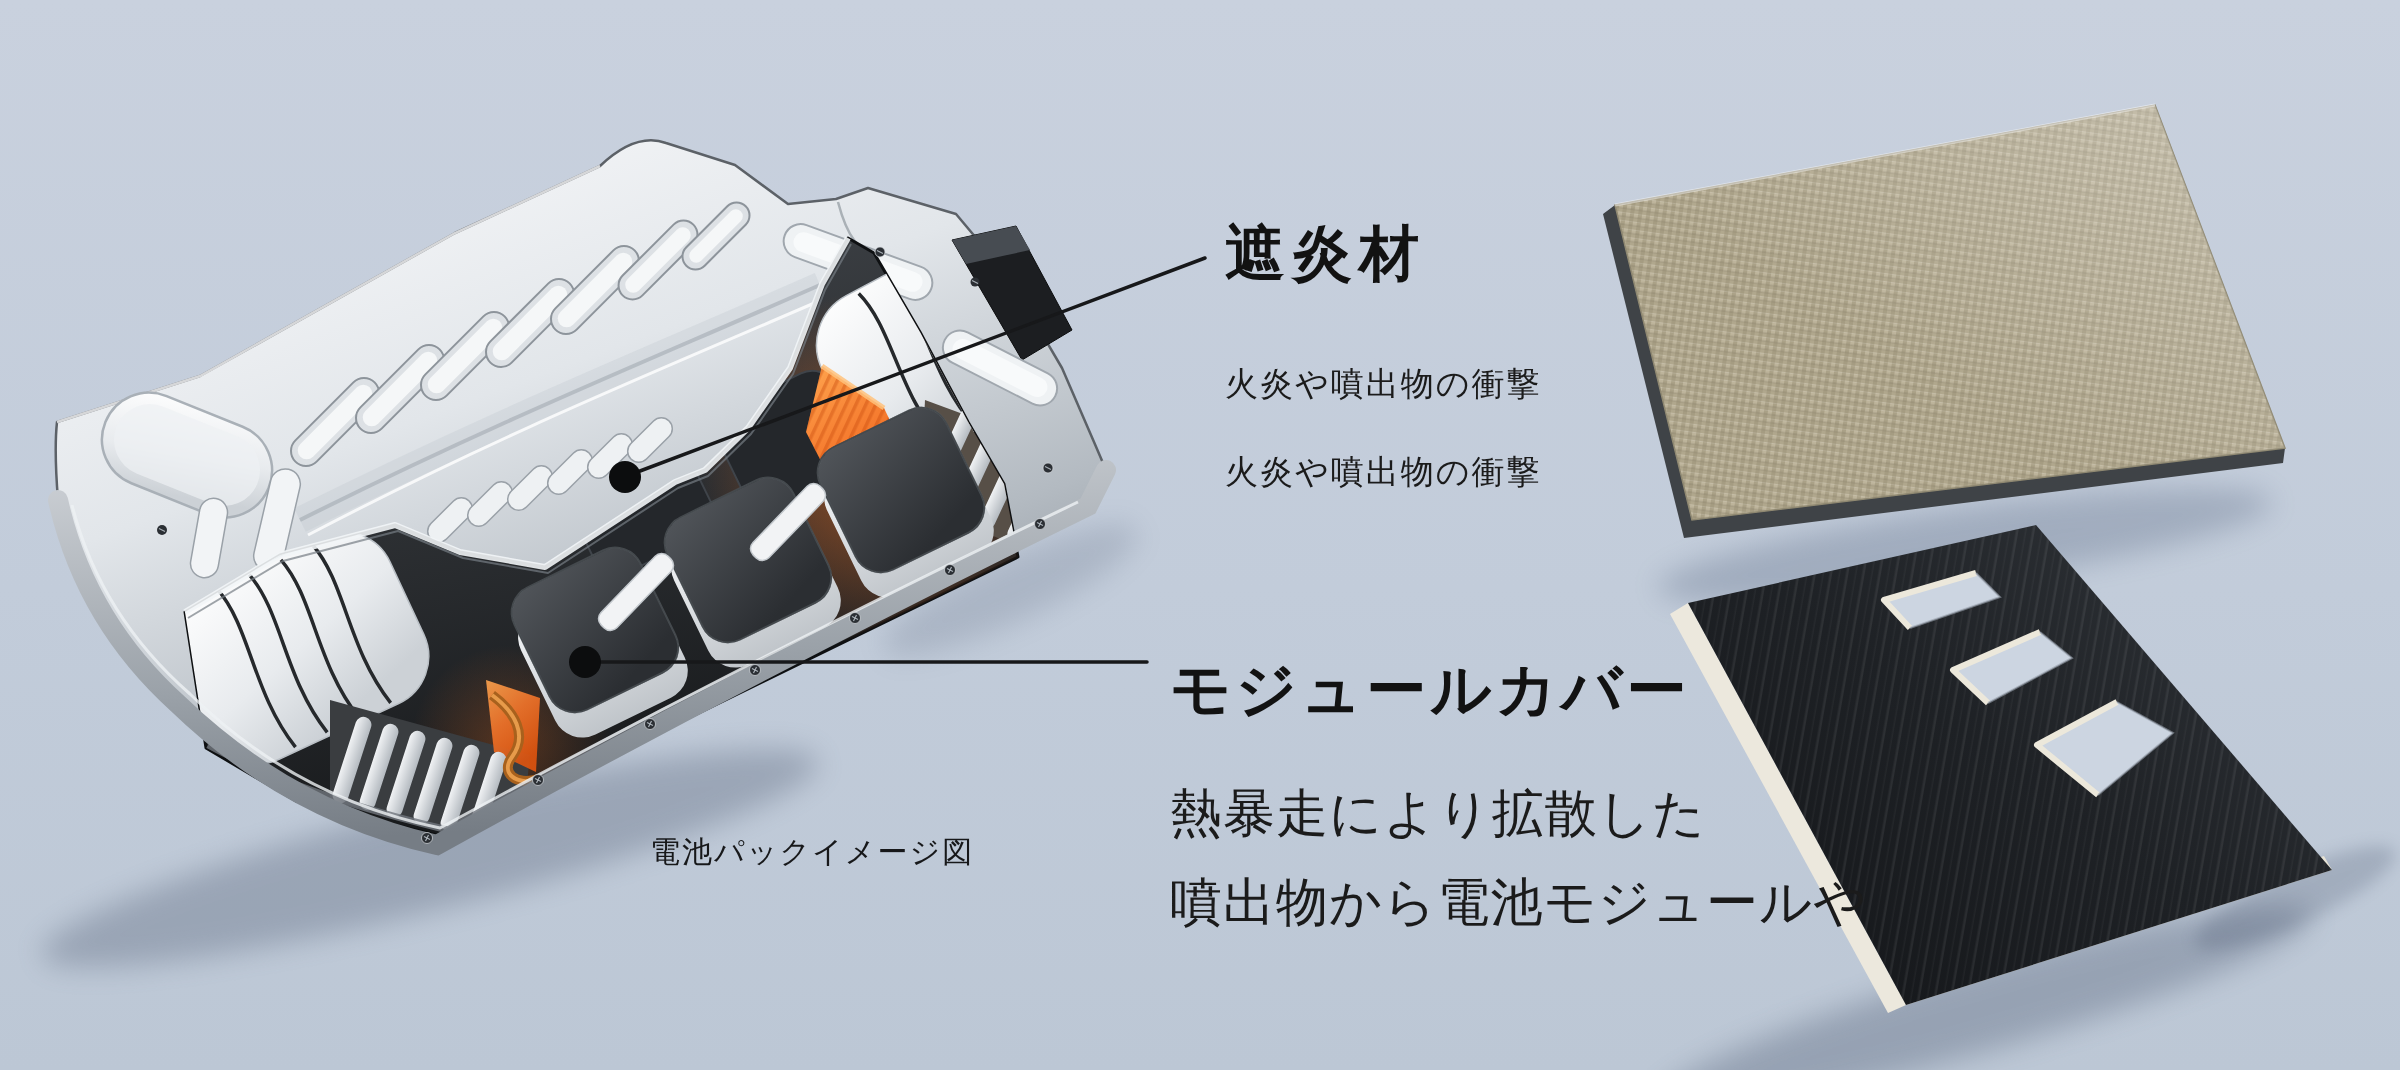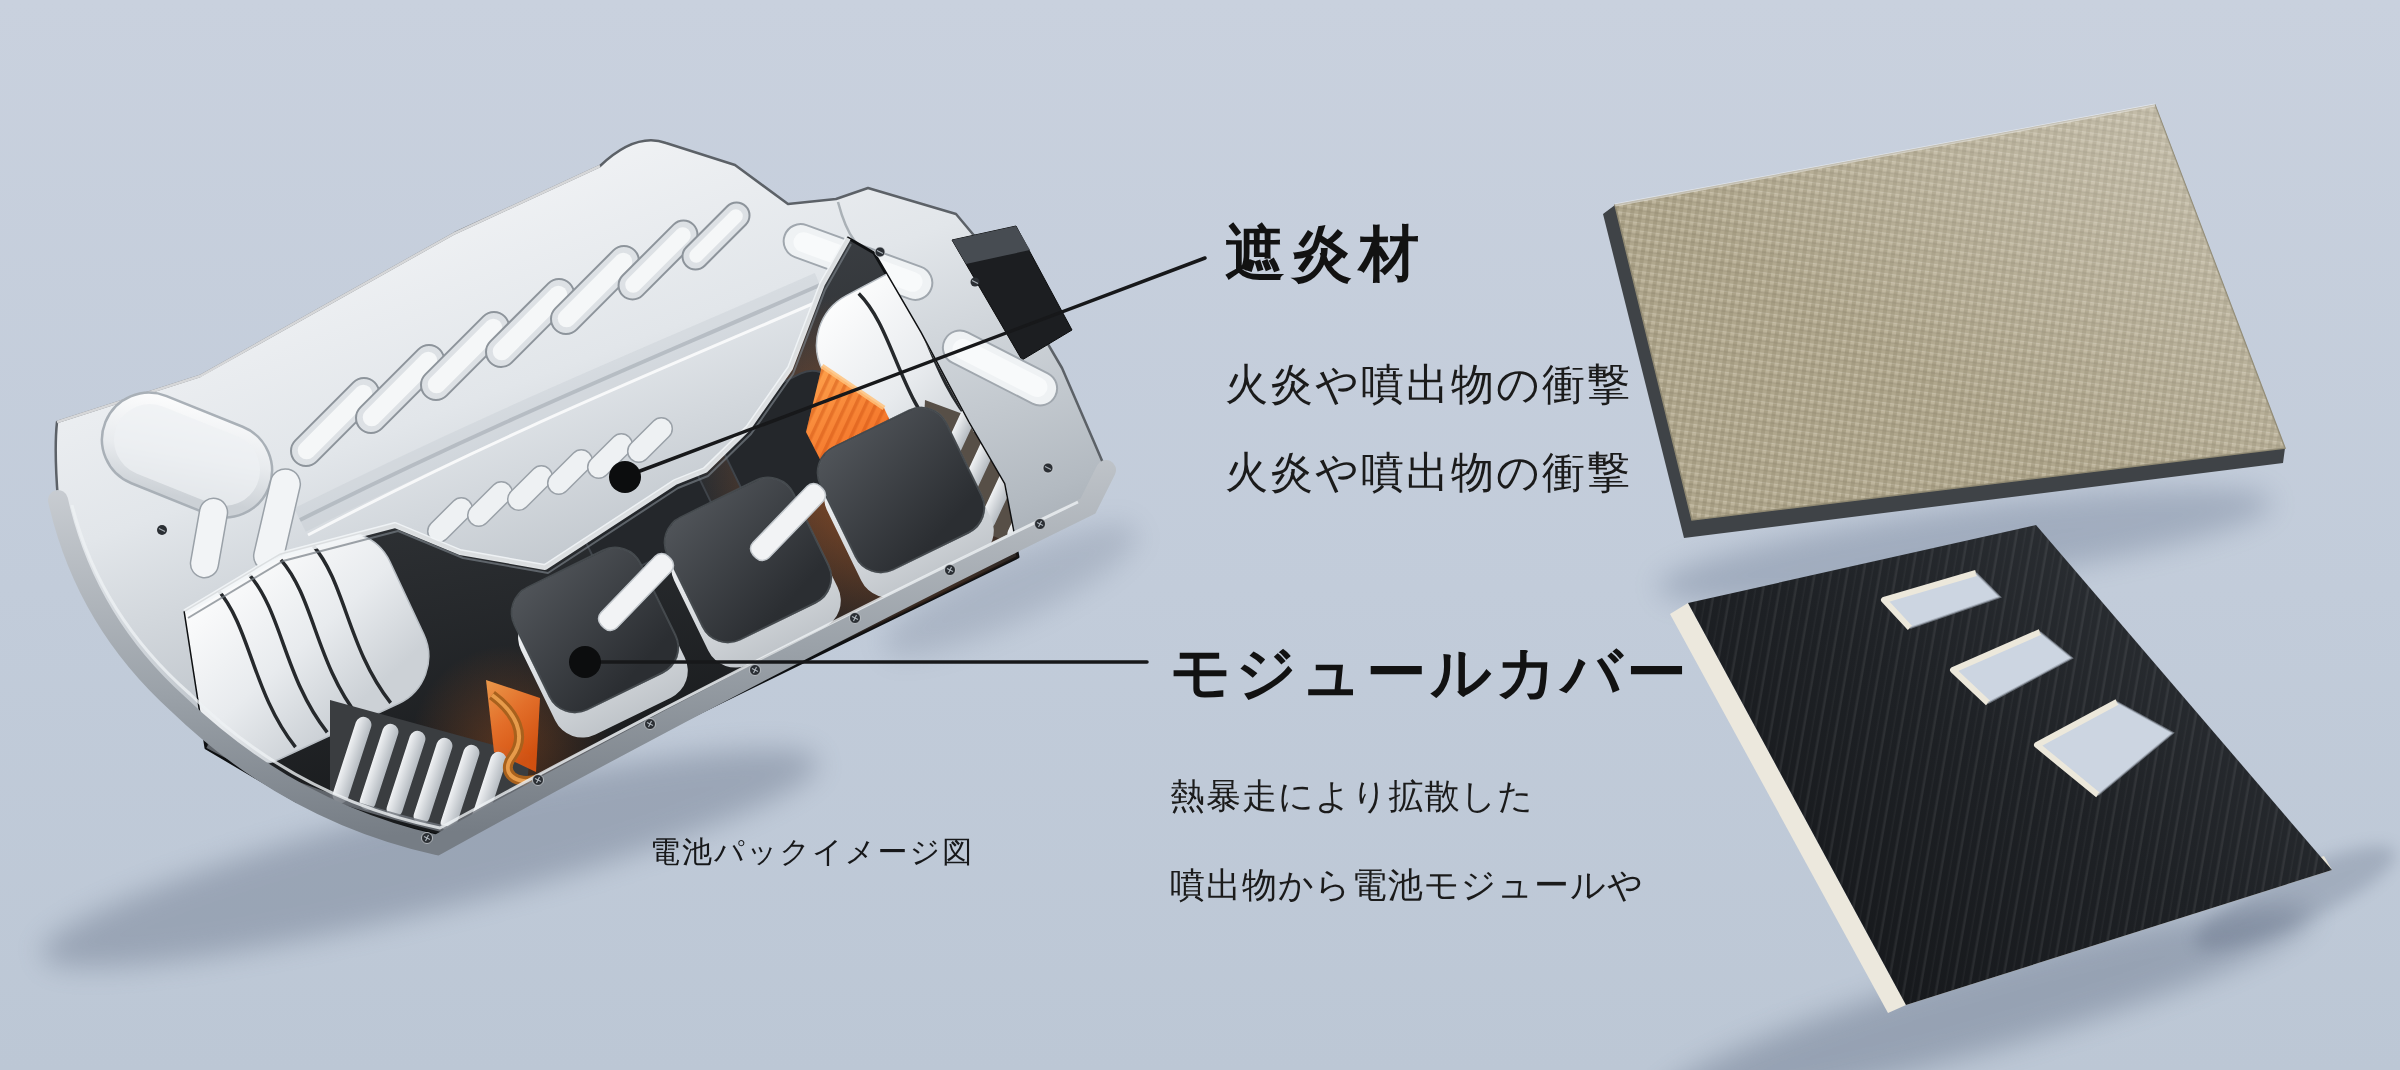--- a/index.html
+++ b/index.html
@@ -9,24 +9,24 @@
     background:linear-gradient(180deg,#c9d1de 0%,#c2ccda 55%,#bcc7d5 100%);
   }
   .stage{position:relative;width:1920px;height:1070px;}
   .stage > svg{position:absolute;left:0;top:0;}
   .annot{position:absolute;color:#141414;}
   .annot .title{font-weight:700;color:#121212;white-space:nowrap;}
   .annot .desc{font-weight:400;color:#1b1b1b;white-space:nowrap;}
   .annot .desc span{display:block;}
   #flame-label{left:1225px;top:222px;}
   #flame-label .title{font-size:60px;line-height:62px;letter-spacing:7px;}
-  #flame-label .desc{margin-top:56px;font-size:43px;line-height:88px;letter-spacing:2px;}
+  #flame-label .desc{margin-top:56px;font-size:33px;line-height:88px;letter-spacing:2px;}
   #module-label{left:1170px;top:640px;}
-  #module-label .title{font-size:60px;line-height:64px;letter-spacing:4px;}
-  #module-label .desc{margin-top:48px;font-size:35px;line-height:89px;letter-spacing:1px;}
+  #module-label .title{font-size:60px;line-height:64px;letter-spacing:4px;margin-top:17px;}
+  #module-label .desc{margin-top:48px;font-size:52px;line-height:89px;letter-spacing:1px;}
   #pack-caption{left:650px;top:830px;font-size:30px;line-height:44px;letter-spacing:2px;color:#17181a;font-weight:400;white-space:nowrap;}
 </style>
 </head>
 <body>
 
 <div class="stage">
 
 <svg width="2400" height="1070" viewBox="0 0 2400 1070">
   <defs>
     <filter id="soft" x="-60%" y="-60%" width="220%" height="220%">

